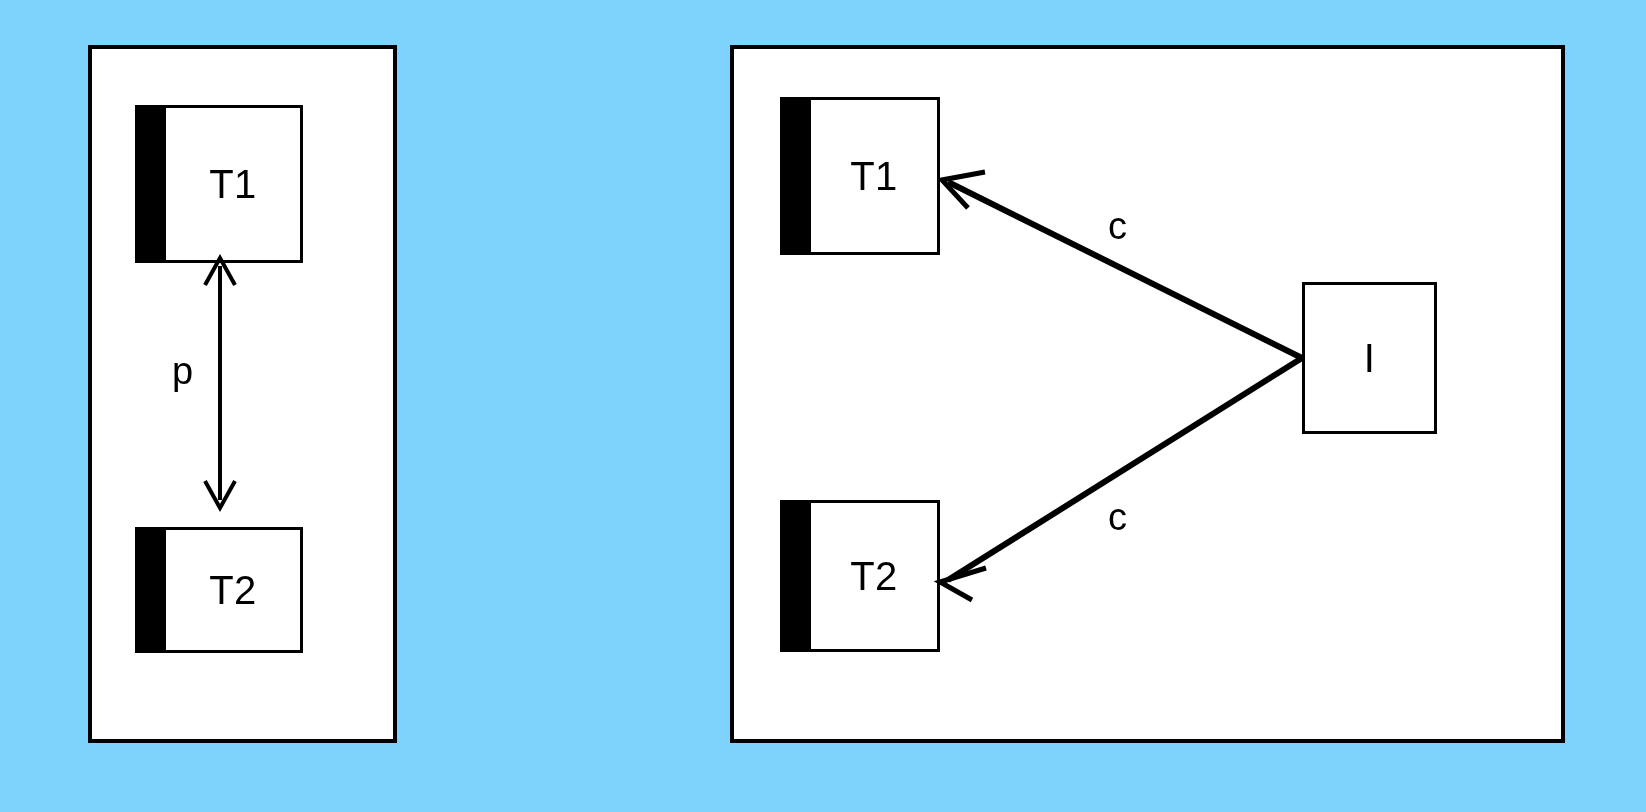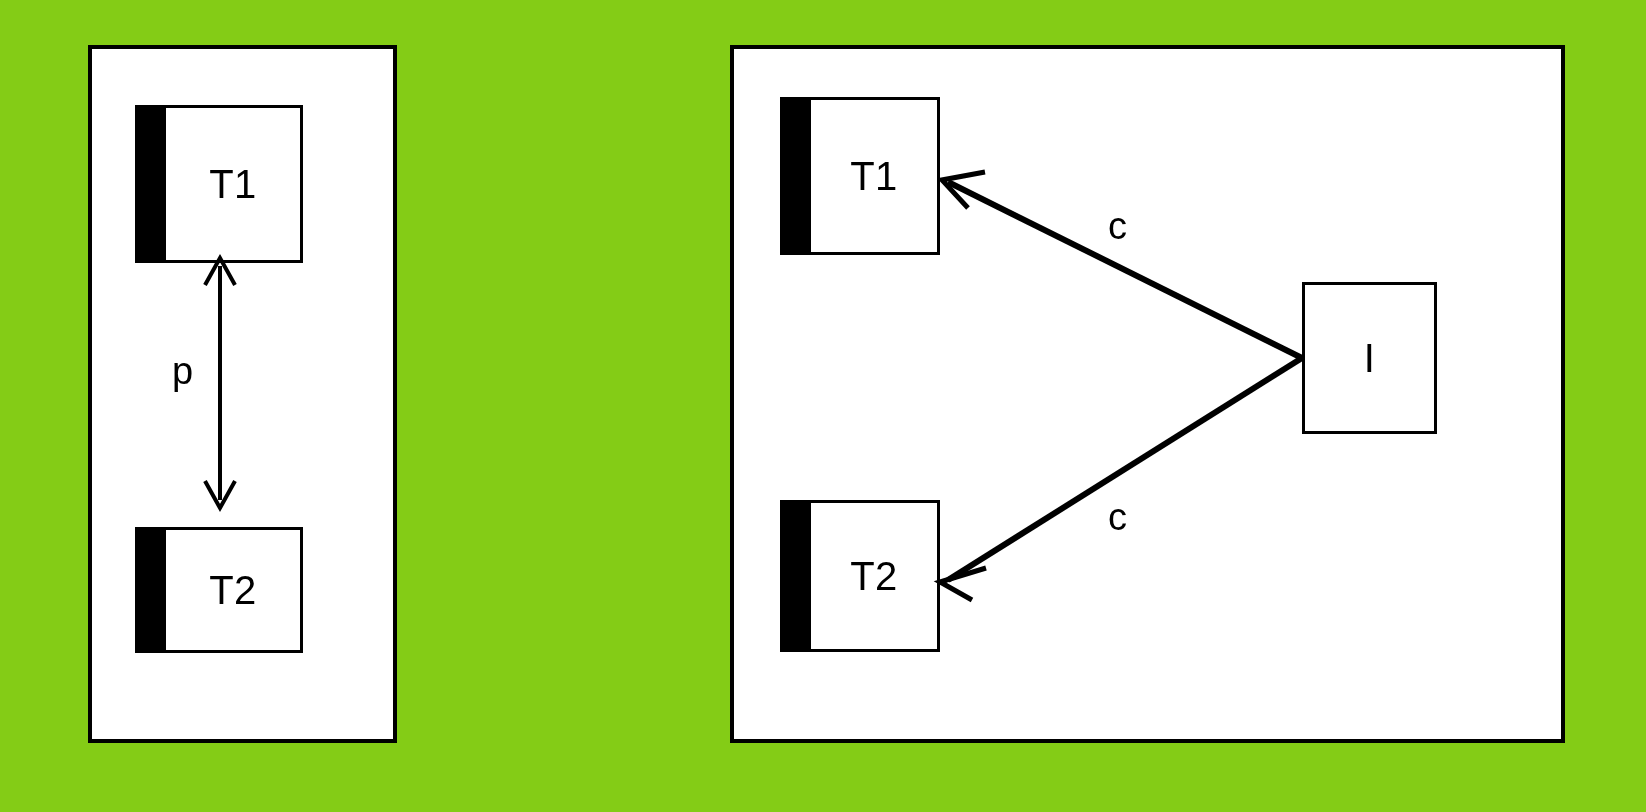--- a/index.html
+++ b/index.html
@@ -11,21 +11,21 @@
     width: 1646px;
     height: 812px;
     font-family: "Liberation Sans", sans-serif;
     color: #000000;
     overflow: hidden;
   }
   #canvas {
     position: relative;
     width: 1646px;
     height: 812px;
-    background: #84cc16;
+    background: #7dd3fc;
   }
   .panel {
     position: absolute;
     box-sizing: border-box;
     border: 4px solid #000000;
     background: #ffffff;
   }
   .node {
     position: absolute;
     box-sizing: border-box;

